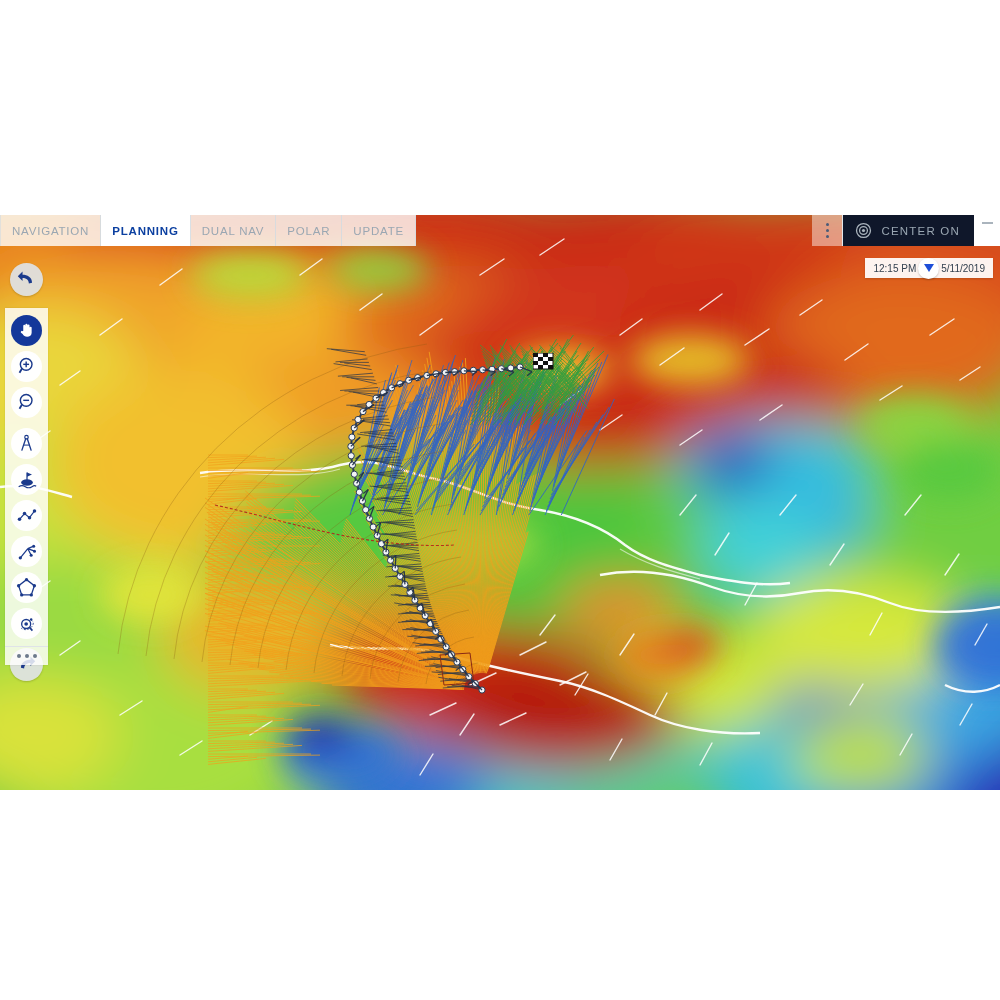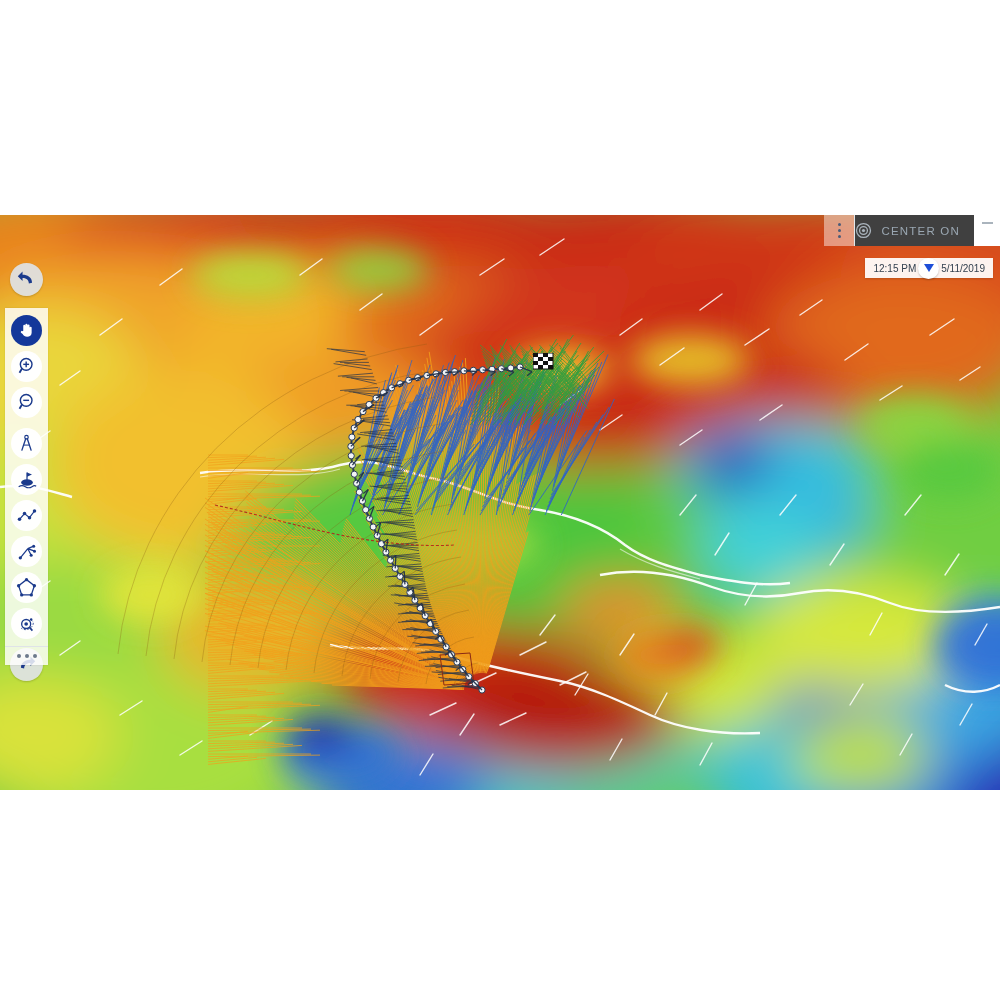--- a/index.html
+++ b/index.html
@@ -43,21 +43,21 @@
   .tab:first-child{border-left:1px solid rgba(210,218,224,.6);}
   .tab.active{color:#0b3fa0;font-weight:bold;background:#ffffff;}
   .tb-spacer{flex:1;}
   .tb-right{display:flex;align-items:stretch;pointer-events:auto;}
   .kebab{
     width:30px;display:flex;flex-direction:column;align-items:center;justify-content:center;gap:3px;
     background:rgba(255,255,255,.45);cursor:pointer;
   }
   .kebab i{width:3.2px;height:3.2px;border-radius:50%;background:#4a5b78;display:block;}
   .centeron{
-    display:flex;align-items:center;gap:9px;background:#404040;padding:0 14px 0 0;cursor:pointer;
+    display:flex;align-items:center;gap:9px;background:#0f172a;padding:0 14px 0 12px;cursor:pointer;
     border-left:1px solid #e2e7eb;
   }
   .centeron .lbl{font-size:11.5px;letter-spacing:1.2px;color:#9aa7b2;}
   .minbtn{
     width:26px;background:#ffffff;display:flex;align-items:flex-start;justify-content:center;
     padding-top:7px;cursor:pointer;
   }
   .minbtn i{display:block;width:11px;height:1.5px;background:#aab4bd;}
 
   
@@ -1476,20 +1476,27 @@
       <span>12:15 PM</span>
       <div class="dd">
         <b></b>
       </div>
       <span>5/11/2019</span>
     </div>
 
   </div>
 
   <div class="topbar">
+    <div class="tabs" id="tabs">
+        <div class="tab">NAVIGATION</div>
+        <div class="tab active">PLANNING</div>
+        <div class="tab">DUAL NAV</div>
+        <div class="tab">POLAR</div>
+        <div class="tab">UPDATE</div>
+      </div>
     <div class="tb-spacer"></div>
     <div class="tb-right">
       <div class="kebab">
         <i></i>
         <i></i>
         <i></i>
       </div>
       <div class="centeron">
         <svg width="17" height="17" viewBox="0 0 20 20">
           <circle cx="10" cy="10" r="8.2" fill="none" stroke="#aab4bd" stroke-width="1.5"></circle>

